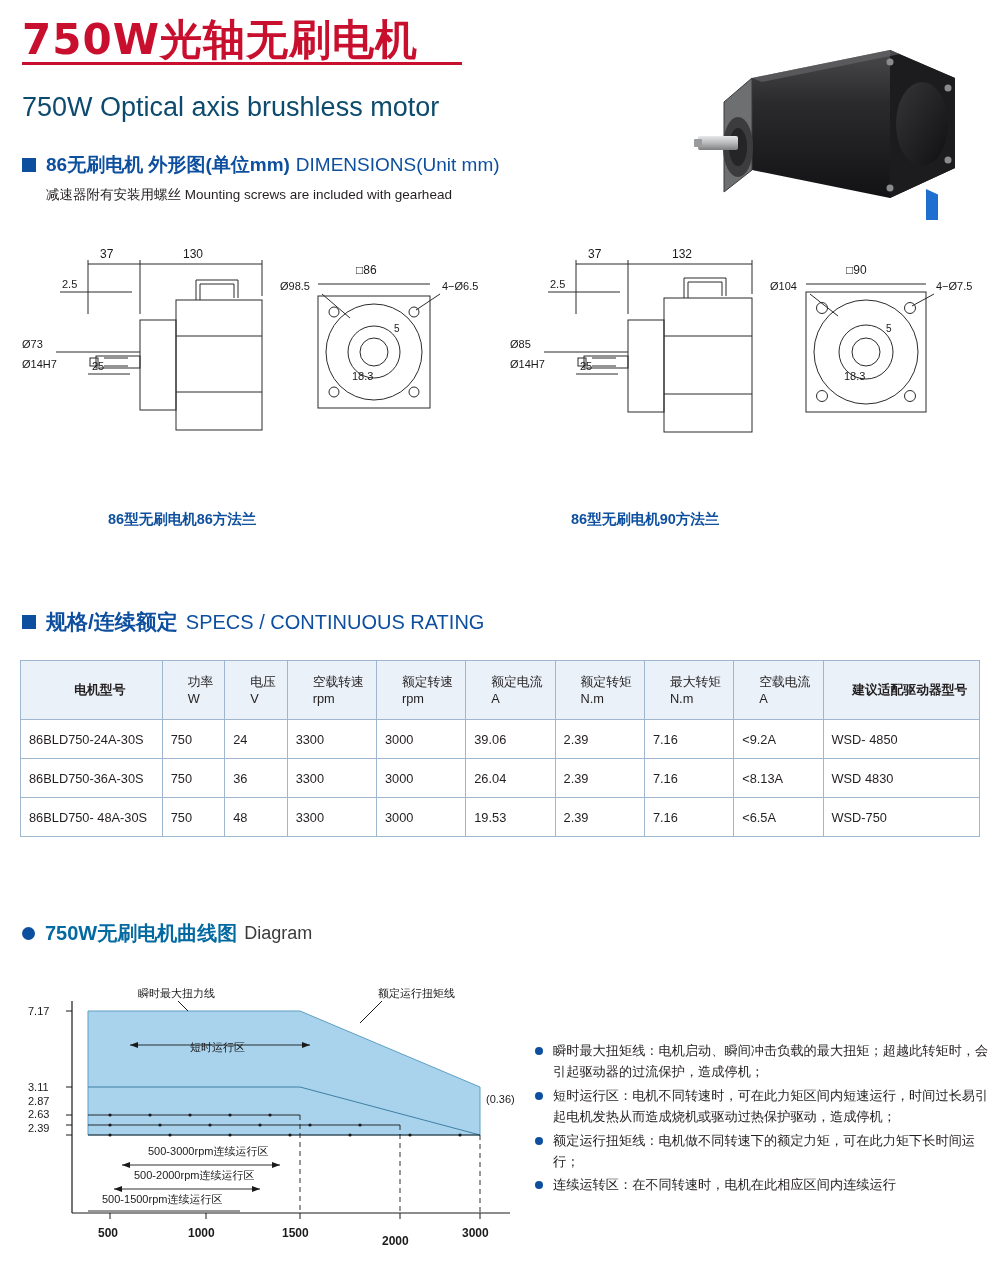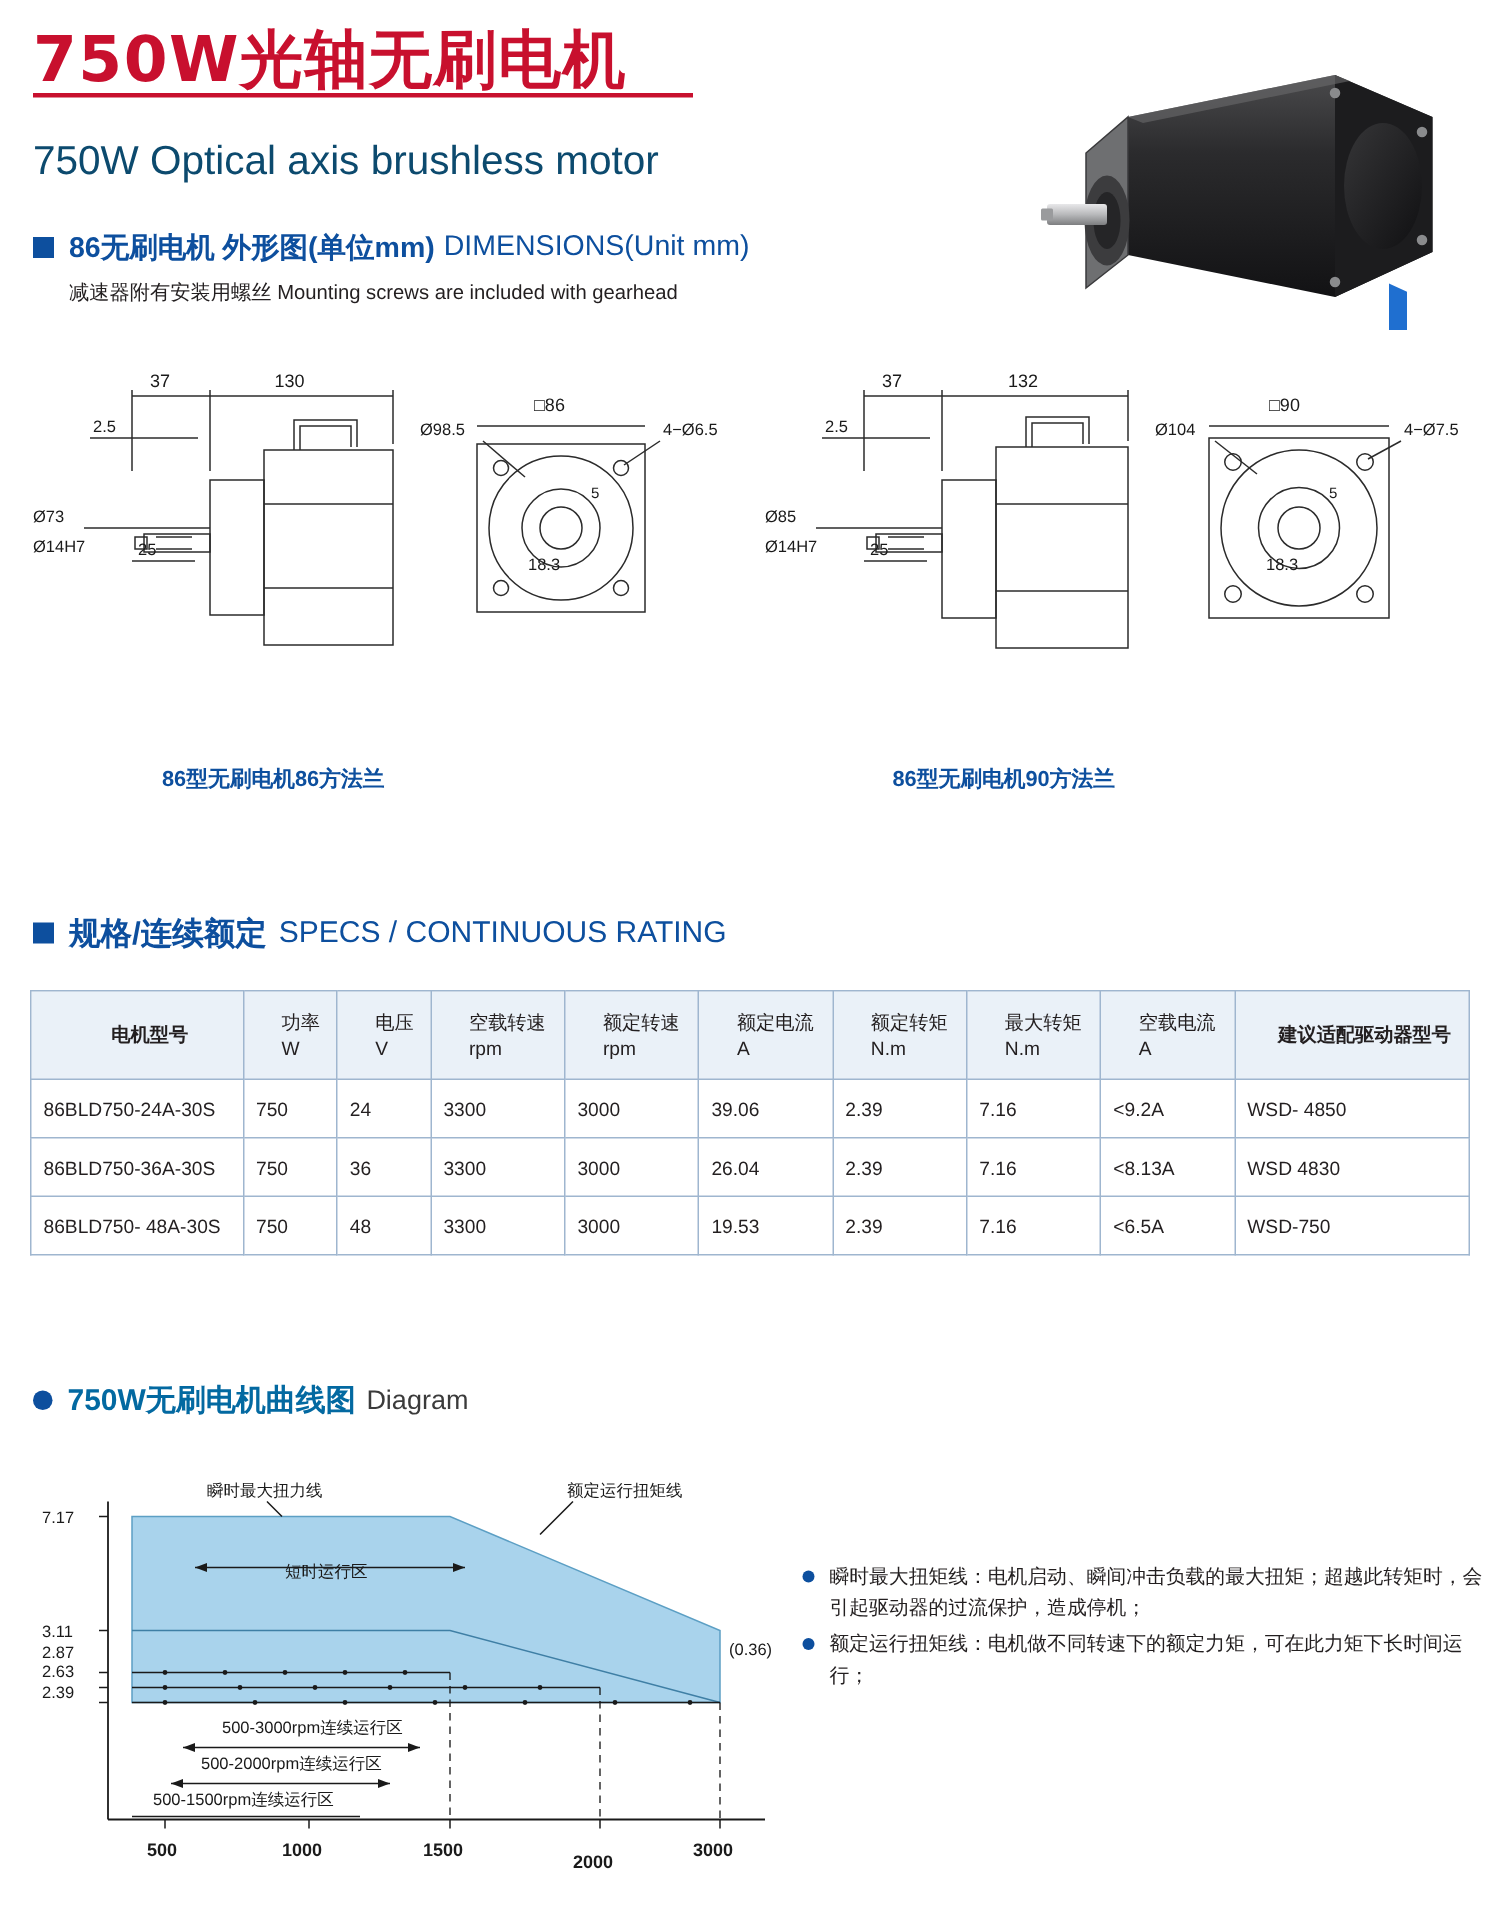--- a/index.html
+++ b/index.html
@@ -26,21 +26,21 @@
   .sq{width:14px;height:14px;background:#0d4f9e;display:inline-block;margin-right:10px;}
   .sec1 .cn{font-size:19px;font-weight:bold;color:#0d4f9e;}
   .sec1 .en{font-size:19px;color:#0d4f9e;margin-left:6px;}
   .sub-note{position:absolute;left:46px;top:186px;font-size:13.5px;color:#231f20;}
   .motor-photo{position:absolute;left:690px;top:40px;width:290px;height:180px;}
 
   
   .drawings{position:relative;height:300px;}
   .cap{position:absolute;font-size:14.5px;font-weight:bold;color:#0d4f9e;}
   .cap1{left:108px;top:510px;}
-  .cap2{left:595px;top:510px;text-align:right;}
+  .cap2{left:571px;top:510px;text-align:right;}
 
   
   .sec2{position:absolute;left:22px;top:608px;display:flex;align-items:center;}
   .sec2 .cn{font-size:21px;font-weight:bold;color:#0d4f9e;}
   .sec2 .en{font-size:20px;color:#0d4f9e;margin-left:8px;}
   table.specs{
     position:absolute;left:20px;top:660px;width:960px;border-collapse:collapse;
     font-size:12.8px;
   }
   table.specs th,table.specs td{
@@ -375,15 +375,17 @@
 
       <text x="92" y="228" font-size="11">500-1500rpm连续运行区</text>
       <line x1="78" y1="236" x2="230" y2="236" stroke="#1a1a1a" stroke-width="0.9"></line>
     </g>
   </svg>
 </div>
 
 <div class="bullets">
   <ul>
       <li>瞬时最大扭矩线：电机启动、瞬间冲击负载的最大扭矩；超越此转矩时，会引起驱动器的过流保护，造成停机；</li>
+      <li>短时运行区：电机不同转速时，可在此力矩区间内短速运行，时间过长易引起电机发热从而造成烧机或驱动过热保护驱动，造成停机；</li>
       <li>额定运行扭矩线：电机做不同转速下的额定力矩，可在此力矩下长时间运行；</li>
+      <li>连续运转区：在不同转速时，电机在此相应区间内连续运行</li>
     </ul>
 </div>
 
 </body></html>

